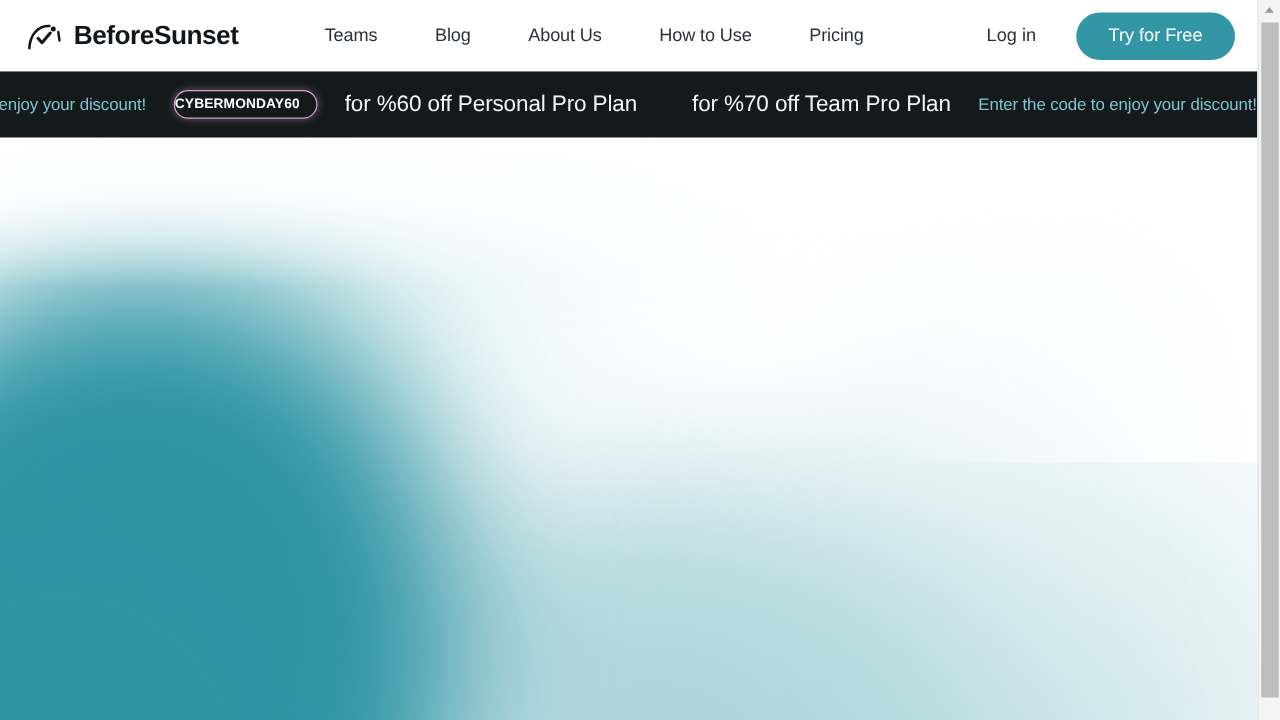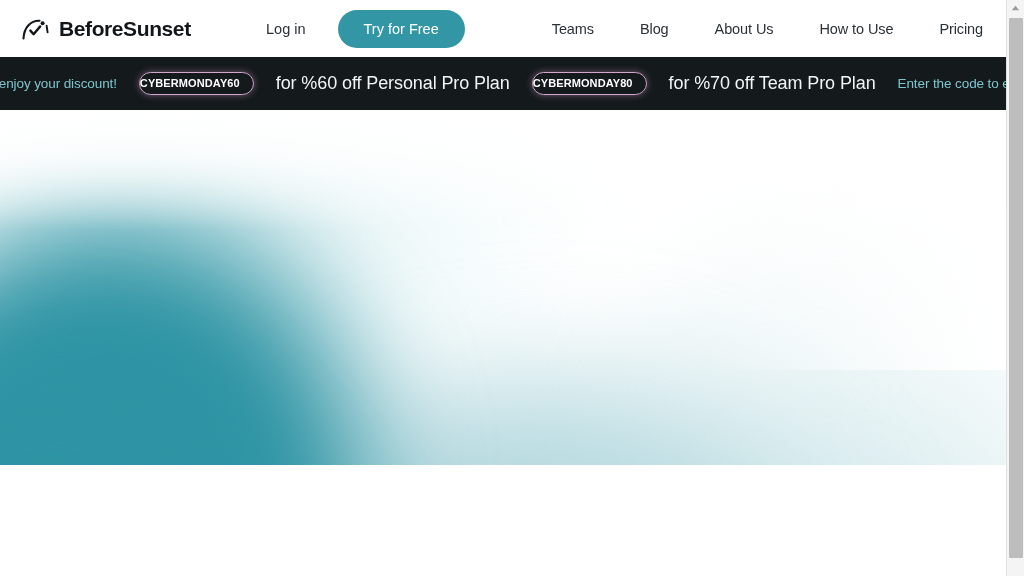--- a/index.html
+++ b/index.html
@@ -8,21 +8,21 @@
   body {
     font-family: "Liberation Sans", sans-serif;
     background:#ffffff;
     position:relative;
   }
 
   
   #viewport {
     position:absolute;
     left:0; top:0;
-    width:1006px; height:465px;
+    width:1006px; height:576px;
     overflow:hidden;
     background:#ffffff;
   }
 
   
   #header {
     position:absolute; left:0; top:0;
     width:1006px; height:57px;
     background:#ffffff;
     display:flex; align-items:center;
@@ -195,46 +195,45 @@
         <svg width="30" height="22" viewBox="0 0 30 22">
           <path d="M1.5 20.5 C2 9 9 2.5 17.5 2.8" stroke="#121619" stroke-width="2.1" fill="none" stroke-linecap="round"></path>
           <path d="M8.4 12.6 L11.6 16.2 L18.2 8.4" stroke="#121619" stroke-width="2.4" fill="none" stroke-linecap="round" stroke-linejoin="round"></path>
           <circle cx="20.6" cy="5.2" r="2.0" fill="#121619"></circle>
           <path d="M24.6 7.6 L25.6 14.4" stroke="#121619" stroke-width="1.9" fill="none" stroke-linecap="round"></path>
         </svg>
       </span>
       <span id="logo-text">BeforeSunset</span>
     </div>
 
-    <div id="header-right">
-      <div id="login-link">Log in</div>
-      <button id="cta-button">Try for Free</button>
-    </div>
-
     <div id="nav">
       <div class="nav-item">Teams</div>
       <div class="nav-item">Blog</div>
       <div class="nav-item">About Us</div>
       <div class="nav-item">How to Use</div>
       <div class="nav-item">Pricing</div>
     </div>
+
+    <div id="header-right">
+      <div id="login-link">Log in</div>
+      <button id="cta-button">Try for Free</button>
+    </div>
   </div>
 
   <div id="banner">
     <div id="banner-track">
 
       <span class="banner-phrase">Enter the code to enjoy your discount!</span>
       <span class="banner-gap"></span>
 
       <span class="promo-code">CYBERMONDAY60</span>
       <span class="banner-gap"></span>
       <span class="promo-desc">for %60 off Personal Pro Plan</span>
       <span class="banner-gap"></span>
 
-      <span class="promo-code">CYBERMONDAY80</span>
       <span class="banner-gap"></span>
       <span class="promo-desc">for %70 off Team Pro Plan</span>
       <span class="banner-gap"></span>
 
       <span class="banner-phrase">Enter the code to enjoy your discount!</span>
       <span class="banner-gap"></span>
 
       <span class="banner-gap"></span>
 
     </div>

